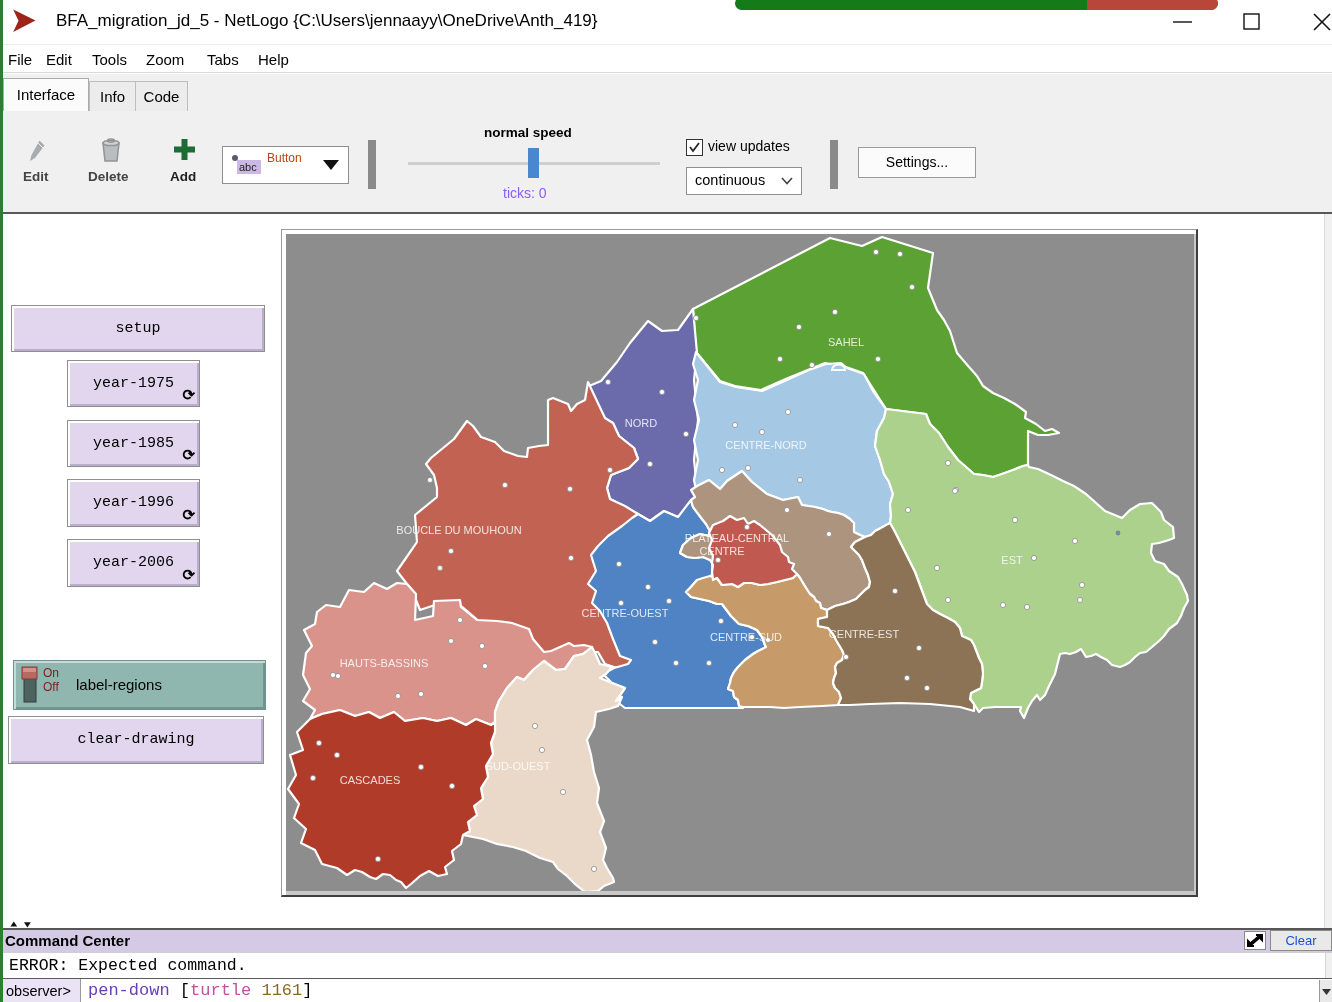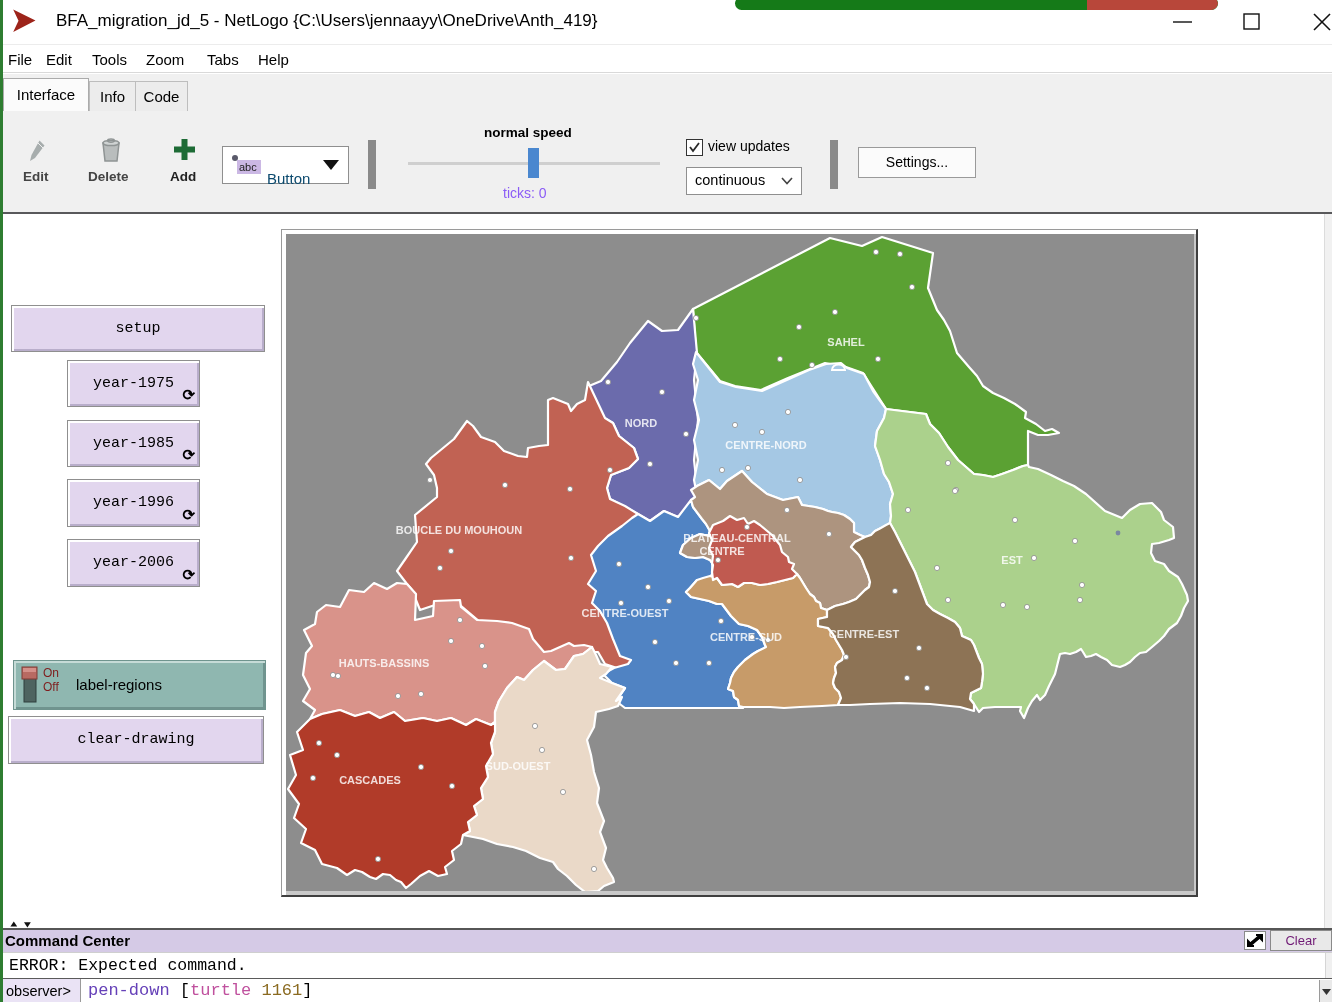--- a/index.html
+++ b/index.html
@@ -20,21 +20,21 @@
 #tabbar{left:3px;top:74px;width:1329px;height:37px;background:#f0f0f0;border-bottom:1px solid #dcdcdc;}
 .tab{position:absolute;font-size:15px;color:#000;text-align:center;box-sizing:border-box;}
 #tab-int{left:0px;top:4px;width:86px;height:33px;background:#fbfbfb;border:1px solid #ababab;border-bottom:none;line-height:31px;}
 #tab-info{left:86px;top:7px;width:47px;height:30px;background:#ececec;border:1px solid #bdbdbd;border-bottom:none;line-height:29px;}
 #tab-code{left:133px;top:7px;width:52px;height:30px;background:#ececec;border:1px solid #bdbdbd;border-left:none;border-bottom:none;line-height:29px;}
 
 #toolbar{left:0px;top:111px;width:1332px;height:101px;background:#f0f0f0;border-bottom:2px solid #59595b;}
 .tbtxt{position:absolute;font-size:13.5px;color:#444;font-weight:bold;}
 #btnbox{left:222px;top:35px;width:125px;height:36px;background:#fff;border:1px solid #8f8f8f;}
 #btnbox .ic{position:absolute;left:7px;top:7px;width:32px;height:21px;}
-#btnbox .tx{position:absolute;left:44px;top:23px;font-size:15px;color:#0c4a6e;}
+#btnbox .tx{position:absolute;left:44px;top:4px;font-size:12px;color:#c2410c;}
 #btnbox .ar{position:absolute;right:9px;top:13px;width:0;height:0;border-left:8px solid transparent;border-right:8px solid transparent;border-top:10px solid #111;}
 .vsep{position:absolute;width:8px;background:#8a8a8a;}
 #sliderlab{left:484px;top:14px;font-size:13.5px;color:#000;}
 #track{left:408px;top:51px;width:252px;height:3px;background:#cfcfcf;}
 #thumb{left:528px;top:37px;width:11px;height:30px;background:#4a87cf;}
 #ticks{left:503px;top:74px;font-size:14px;color:#8b5cf6;}
 #cb{left:686px;top:28px;width:15px;height:15px;background:#fff;border:1px solid #333;}
 #cb svg{position:absolute;left:1px;top:1px;}
 #cblab{left:708px;top:27px;font-size:14px;color:#000;}
 #combo{left:686px;top:56px;width:116px;height:28px;background:#fff;border:1px solid #8f8f8f;box-sizing:border-box;}
@@ -48,29 +48,29 @@
 #b-1985{left:67px;top:420px;width:133px;height:47px;line-height:45px;}
 #b-1996{left:67px;top:479px;width:133px;height:48px;line-height:46px;}
 #b-2006{left:67px;top:539px;width:133px;height:48px;line-height:46px;}
 .fore{position:absolute;right:4px;bottom:2px;font-size:15px;font-weight:bold;color:#000;line-height:1;}
 #toggle{left:13px;top:660px;width:253px;height:50px;background:#8fb7b0;border:1px solid #6f948e;box-shadow:inset 2px 2px 0 #c6dbd7, inset -2px -2px 0 #70948f;box-sizing:border-box;}
 #toggle .lab{position:absolute;left:62px;top:15px;font-size:15px;color:#000;}
 #toggle .onoff{position:absolute;left:29px;top:5px;font-size:12px;color:#7f1d1d;line-height:14px;}
 #b-clear{left:8px;top:716px;width:256px;height:48px;line-height:46px;}
 
 #mapframe{left:281px;top:229px;width:917px;height:668px;border-top:1px solid #9a9a9a;border-left:1px solid #9a9a9a;border-right:2px solid #3f3f3f;border-bottom:2px solid #3f3f3f;background:#fff;box-sizing:border-box;}
-#mapinner{position:absolute;left:0;top:0;width:100%;height:100%;background:#c9c9c9;border-left:4px solid #ffffff;border-top:4px solid #ffffff;box-sizing:border-box;font-weight:bold;}
+#mapinner{position:absolute;left:0;top:0;width:100%;height:100%;background:#c9c9c9;border-left:4px solid #ffffff;border-top:4px solid #ffffff;box-sizing:border-box;}
 #world{position:absolute;left:0px;top:0px;width:908px;height:657px;}
 
 #ccarrows{left:7px;top:920px;width:34px;height:8px;}
 #ccdiv{left:0px;top:928px;width:1332px;height:2px;background:#565656;}
 #cchead{left:0px;top:930px;width:1332px;height:22px;background:#d5cae6;}
 #cchead .t{position:absolute;left:5px;top:2px;font-size:15px;font-weight:bold;color:#000;}
 #ccexp{position:absolute;left:1244px;top:1px;width:22px;height:19px;background:#fdfdfd;border:1px solid #8a8a8a;box-sizing:border-box;}
-#ccclear{position:absolute;left:1270px;top:0px;width:62px;height:21px;background:#e9e9e9;border:1px solid #8a8a8a;box-sizing:border-box;font-size:13px;color:#701a75;text-align:center;line-height:19px;}
+#ccclear{position:absolute;left:1270px;top:0px;width:62px;height:21px;background:#e9e9e9;border:1px solid #8a8a8a;box-sizing:border-box;font-size:13px;color:#1d4ed8;text-align:center;line-height:19px;}
 #ccout{left:0px;top:952px;width:1332px;height:26px;background:#fff;border-top:1px solid #cfcfcf;}
 #ccout .t{position:absolute;left:9px;top:3px;font-family:"Liberation Mono",monospace;font-size:16.5px;color:#000;}
 #ccin{left:0px;top:978px;width:1332px;height:24px;background:#fff;border-top:1px solid #5a5a5a;}
 #obs{position:absolute;left:3px;top:0px;width:77px;height:24px;background:#eae3f5;border-right:1px solid #9a9a9a;}
 #obs span{position:absolute;left:3px;top:4px;font-size:14.5px;color:#000;}
 #cmdtext{position:absolute;left:88px;top:2px;font-family:"Liberation Mono",monospace;font-size:17px;}
 #rightstrip{left:1324px;top:214px;width:8px;height:714px;background:#f1f1f1;border-left:1px solid #dcdcdc;}
 #greenedge{left:0;top:0;width:3px;height:1002px;background:#2e7d31;}
 </style>
 </head>

